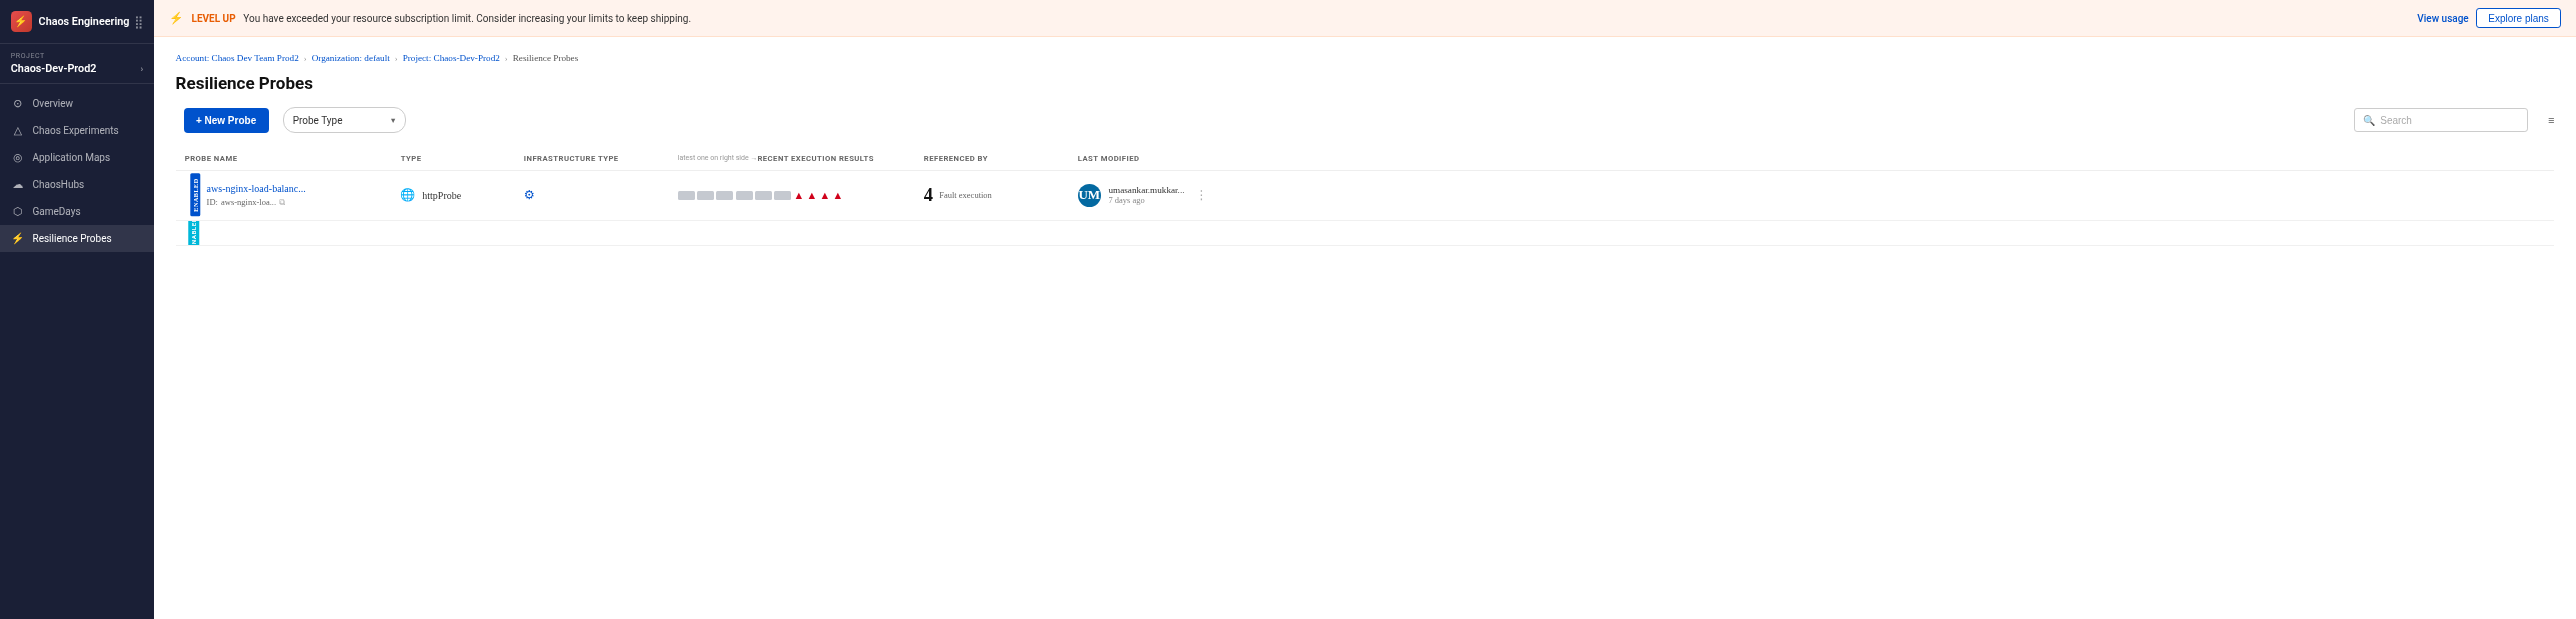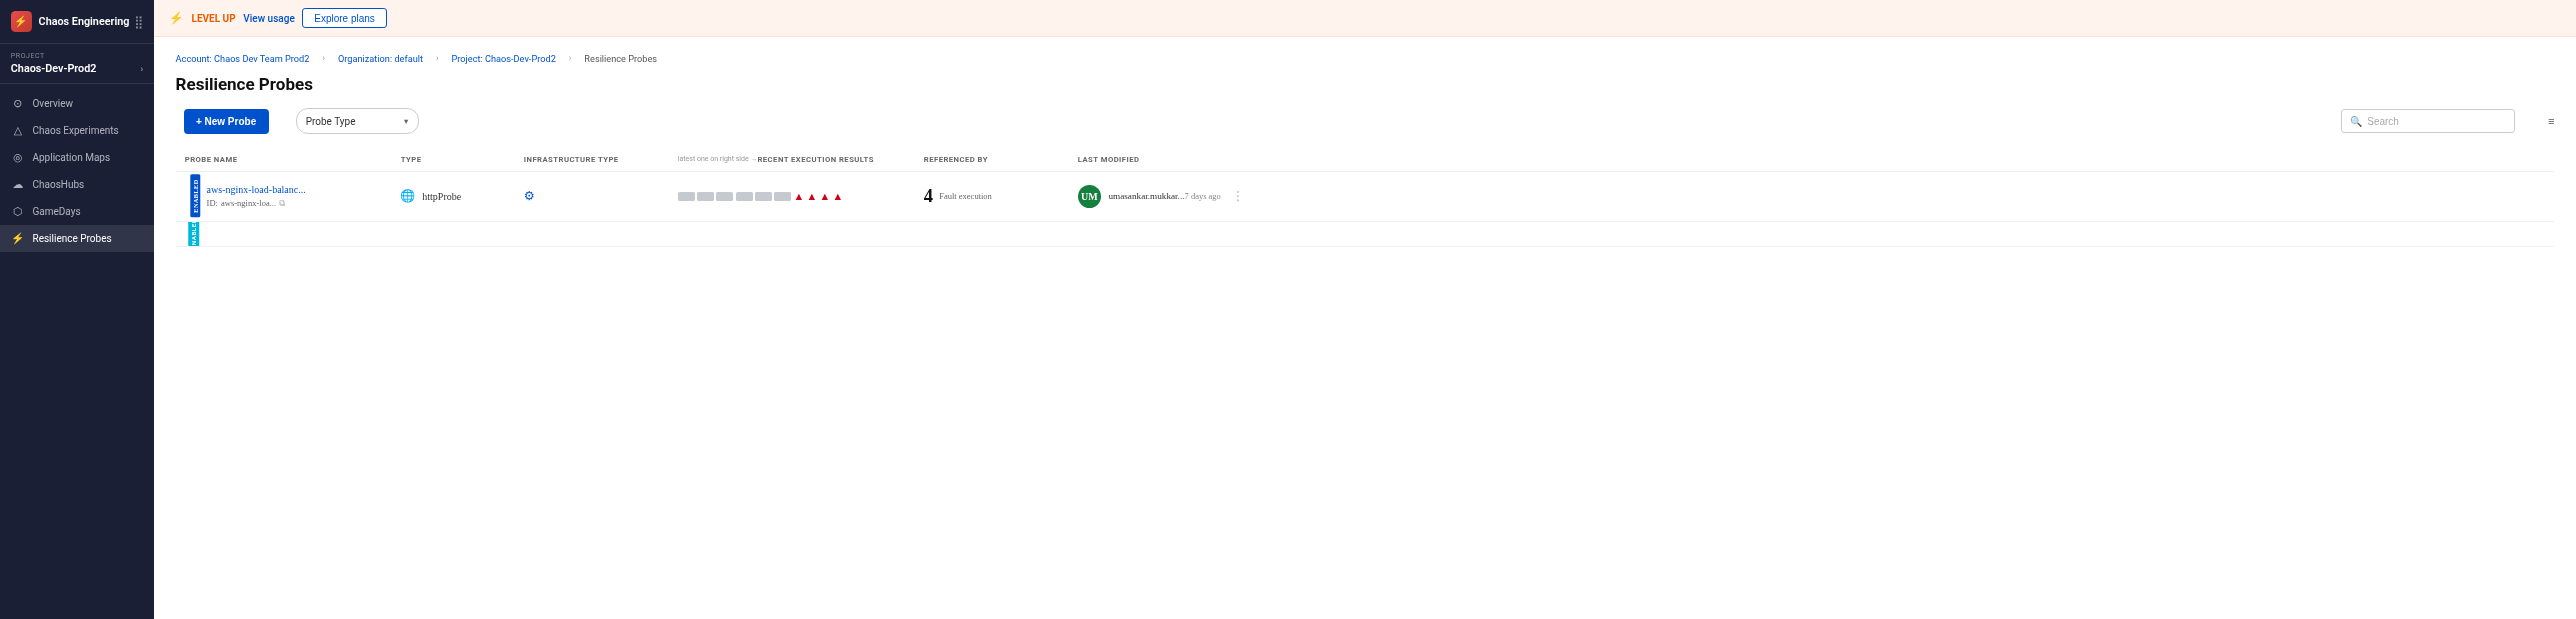--- a/index.html
+++ b/index.html
@@ -91,34 +91,34 @@
       font-weight: 500;
     }
 
     
     .content {
       flex: 1; overflow-y: auto; padding: 15.4px 21.6px; background: #fff;
     }
 
     
     .breadcrumb {
-      display: flex; align-items: center; gap: 13px;
-      font-size: 9.2px; color: #555; margin-bottom: 10.8px;
+      display: flex; align-items: center; gap: 5px;
+      font-size: 9.2px; color: #555; margin-bottom: 10.8px; font-family: Liberation Serif, serif;
     }
     .breadcrumb a { color: #0052cc; text-decoration: none; cursor: pointer; }
     .breadcrumb-sep { color: #999; font-size: 8.5px; }
 
     
     .page-title {
       font-size: 17px; font-weight: 700; color: #111; margin-bottom: 14px;
     }
 
     
     .toolbar {
-      display: flex; align-items: center; gap: 27px; margin-bottom: 15.4px; padding-left: 8px;
+      display: flex; align-items: center; gap: 14px; margin-bottom: 15.4px; padding-left: 8px;
     }
     .new-probe-btn {
       background: #0052cc; color: #fff; border: none;
       padding: 7px 12.3px; border-radius: 3.9px; font-size: 10px;
       font-weight: 600; cursor: pointer; display: flex; align-items: center; gap: 4.6px;
     }
     .probe-type-select {
       display: flex; align-items: center; gap: 4.6px;
       border: 0.8px solid #ccc; border-radius: 12px;
       padding: 6.2px 9.2px; background: #fff; cursor: pointer;
@@ -206,24 +206,24 @@
 
     
     .ref-cell { display: flex; align-items: center; gap: 6.2px; }
     .ref-number { font-size: 18.5px; font-weight: 700; color: #111; }
     .ref-label { font-size: 8.5px; color: #666; }
 
     
     .last-mod-cell { display: flex; align-items: center; gap: 7.7px; }
     .avatar {
       width: 23px; height: 23px; border-radius: 50%;
-      background: #15803d; color: #fff; display: flex; align-items: center; justify-content: center;
-      font-size: 10px; font-weight: 700; flex-shrink: 0;
-    }
-    .mod-info { display: flex; flex-direction: row; }
+      background: #0369a1; color: #fff; display: flex; align-items: center; justify-content: center;
+      font-size: 13px; font-weight: 700; flex-shrink: 0;
+    }
+    .mod-info { display: flex; flex-direction: column; }
     .mod-name { font-size: 9.2px; color: #333; font-weight: 500; }
     .mod-time { font-size: 8.5px; color: #888; }
 
     .row-menu { color: #aaa; cursor: pointer; font-size: 12.3px; padding: 3.1px; }
 
     
     .table-row-partial {
       display: grid;
       grid-template-columns: 216px 123px 154px 246px 154px 1fr;
       align-items: center;
@@ -295,20 +295,21 @@
       <span>Resilience Probes</span>
     </div>
   </nav>
 </div>
 
 <div class="main">
 
   <div class="banner">
     <span class="banner-icon">⚡</span>
     <span class="banner-level">LEVEL UP</span>
+    <span class="banner-text">You have exceeded your resource subscription limit. Consider increasing your limits to keep shipping.</span>
     <a class="banner-link">View usage</a>
     <button class="explore-btn">Explore plans</button>
   </div>
 
   <div class="content">
 
     <div class="breadcrumb">
       <a>Account: Chaos Dev Team Prod2</a>
       <span class="breadcrumb-sep">›</span>
       <a>Organization: default</a>

